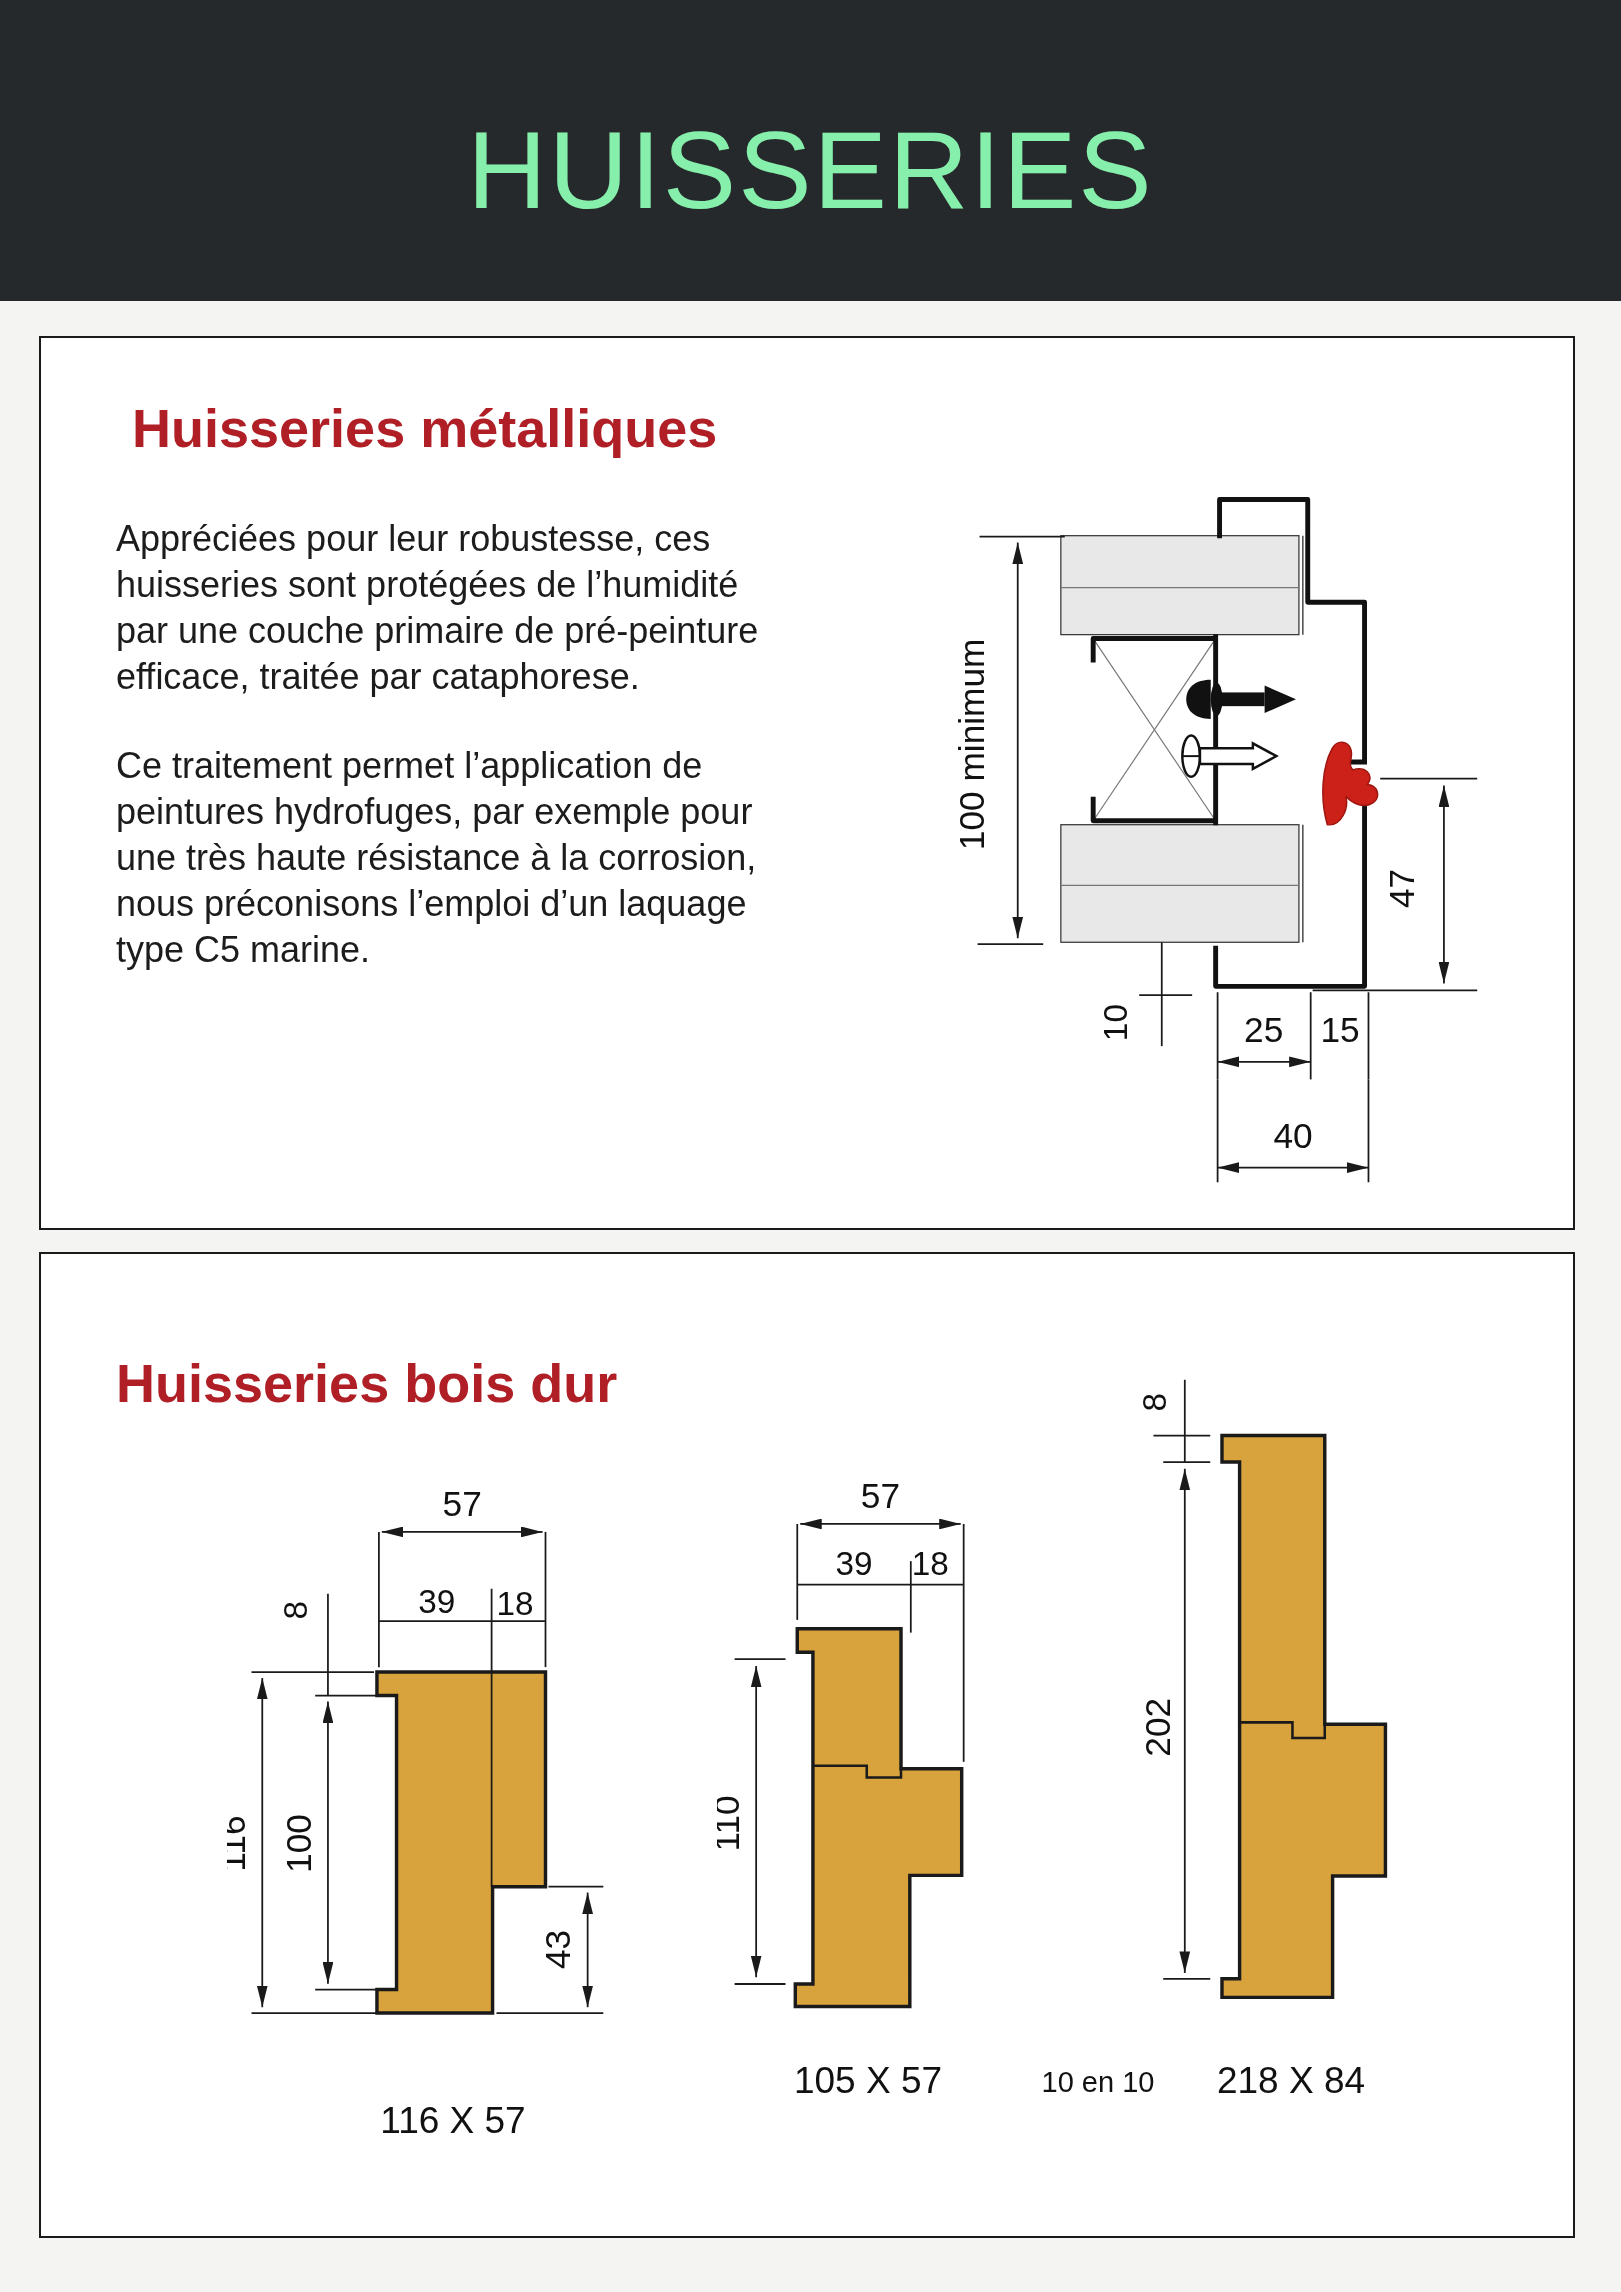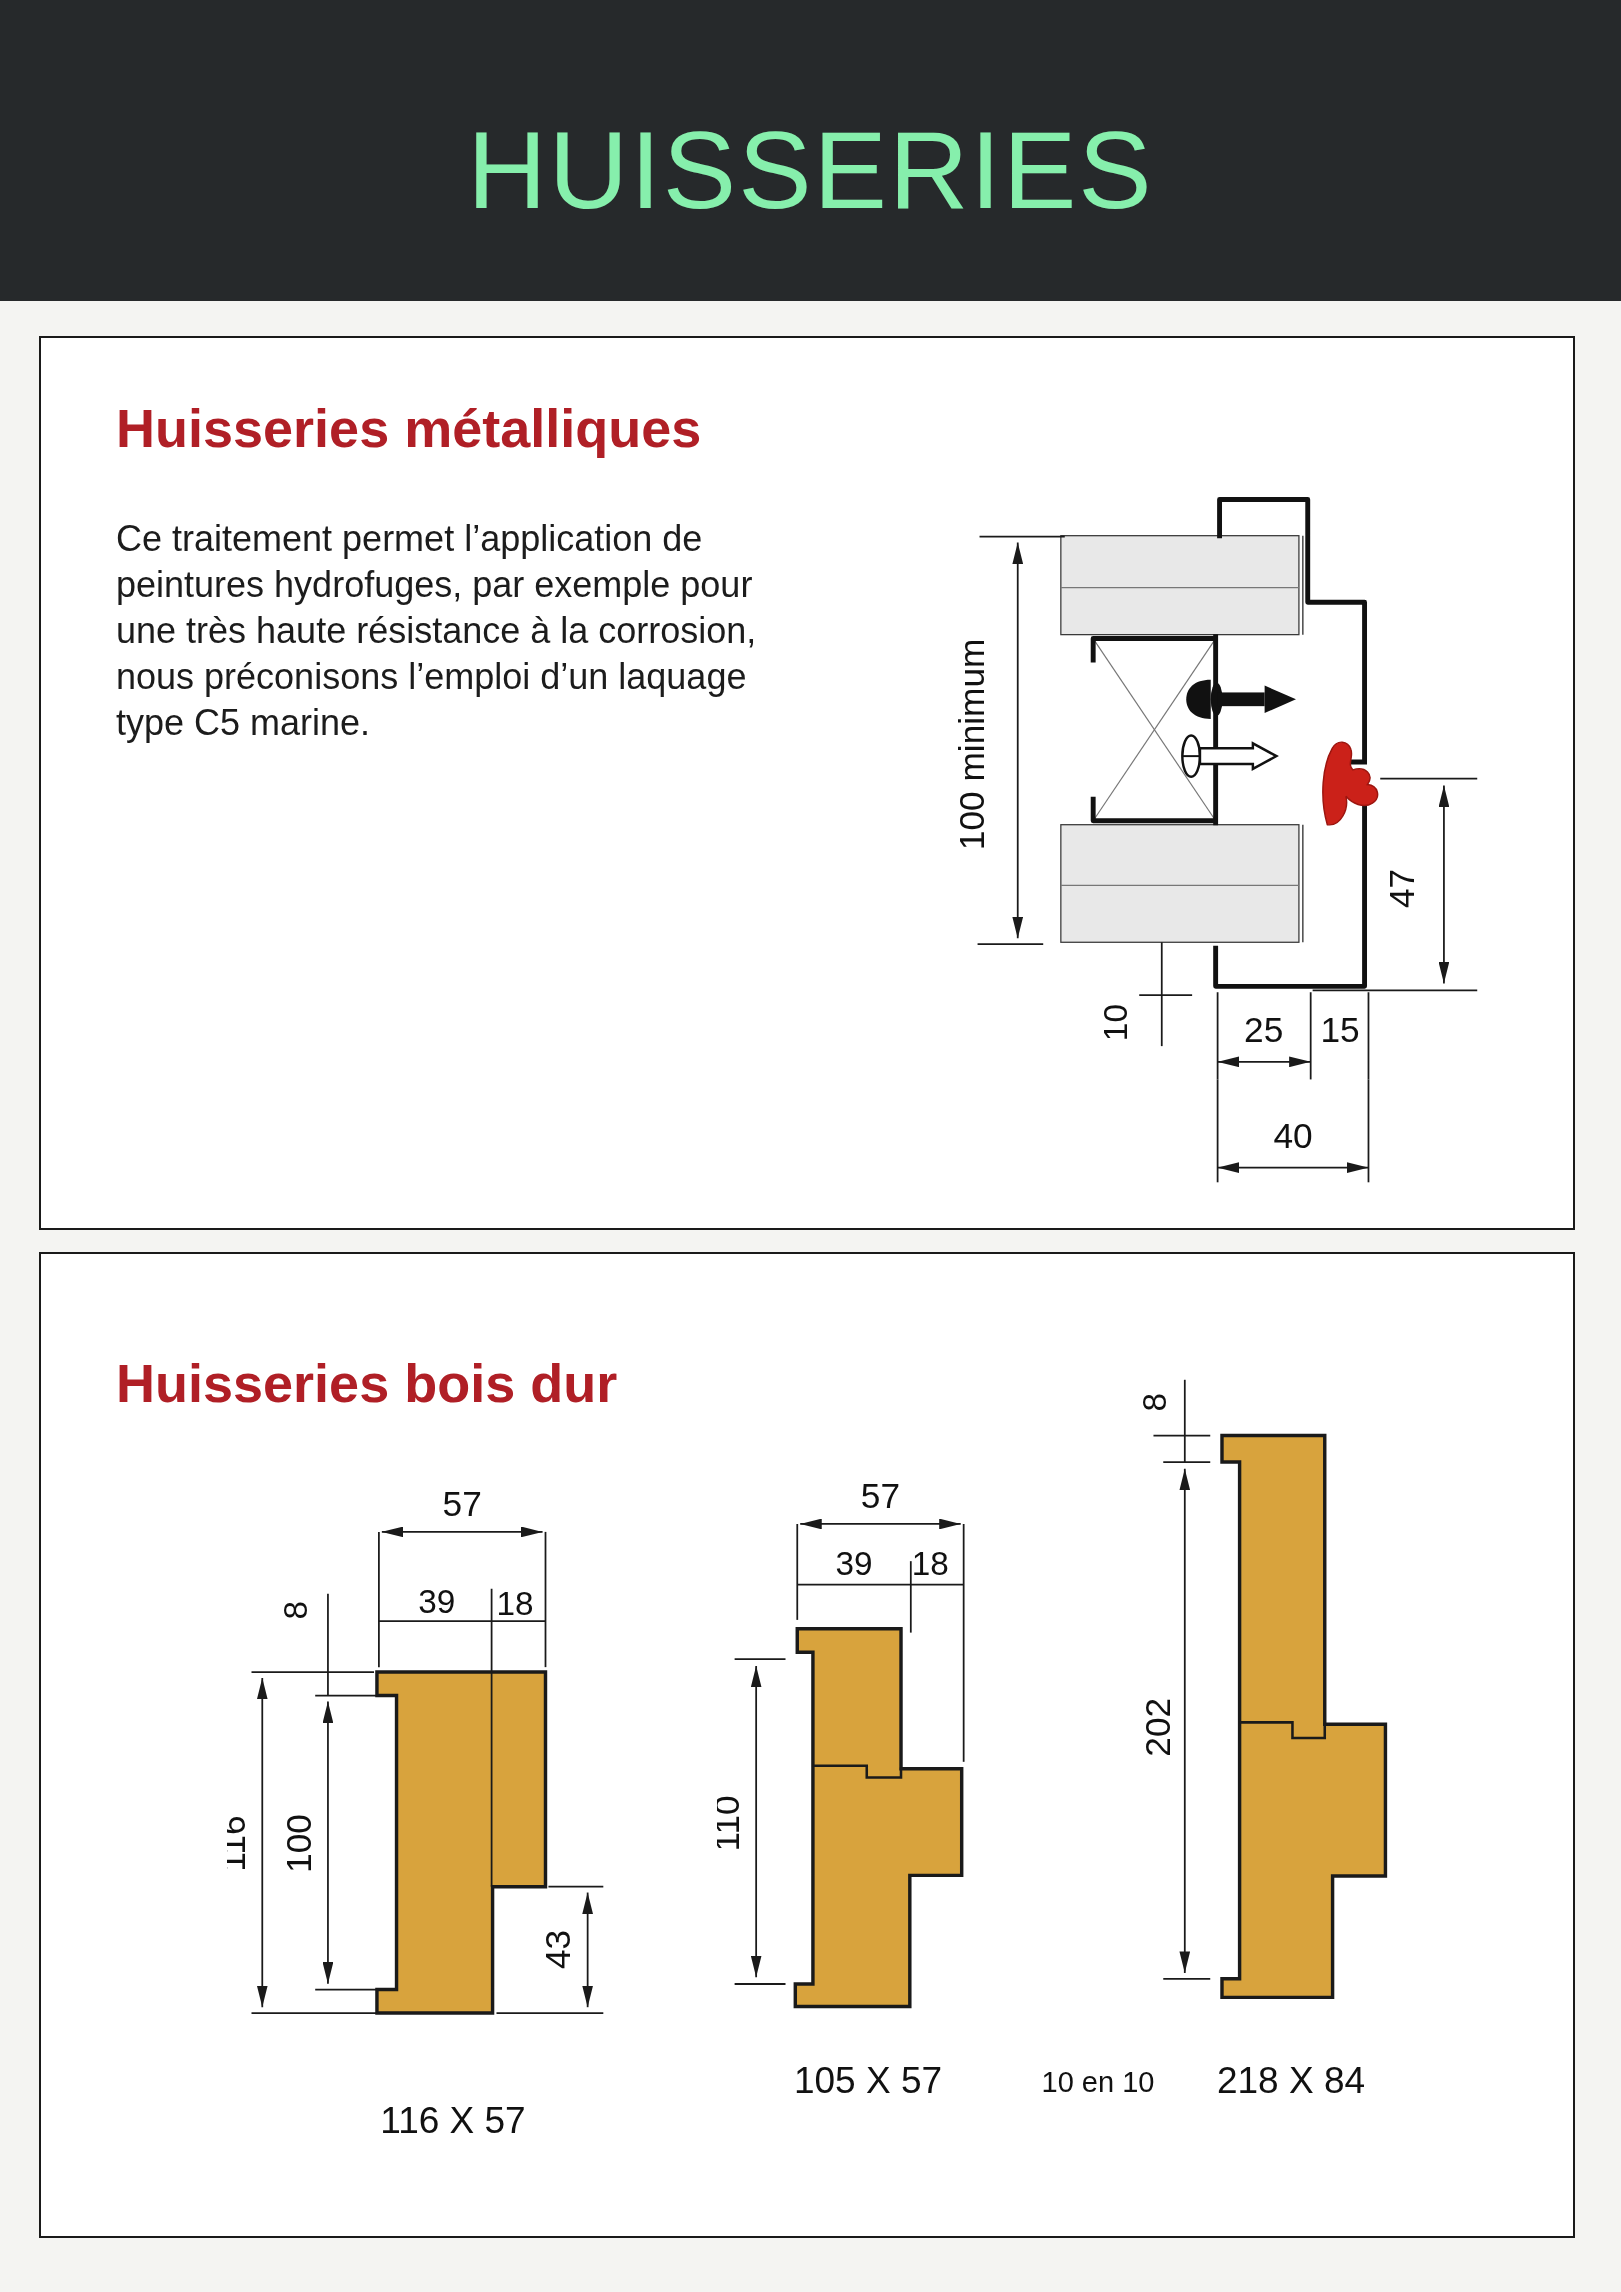--- a/index.html
+++ b/index.html
@@ -4,21 +4,21 @@
 <style>
   html,body{margin:0;padding:0;}
   body{width:1621px;height:2293px;background:#f4f4f2;font-family:"Liberation Sans",sans-serif;position:relative;overflow:hidden;}
   .page{position:absolute;inset:0;}
   .hdr{position:absolute;left:0;top:0;width:1621px;height:301px;background:#26292b;display:flex;align-items:center;justify-content:center;}
   .hdr h1{margin:4px;padding-top:37px;color:#86efac;font-size:110px;font-weight:400;letter-spacing:2px;}
   .panel{position:absolute;left:39px;width:1536px;background:#ffffff;border:2.9px solid #1a1a1a;box-sizing:border-box;}
   #panel-metal{top:336px;height:894px;}
   #panel-wood{top:1252px;height:986px;padding-left:28px;}
   .panel h2{position:absolute;margin:0;color:#b01f26;font-size:54px;font-weight:bold;left:75px;}
-  #panel-metal h2{top:59px;}
+  #panel-metal h2{top:59px;margin-left:16px;}
   #panel-wood h2{top:98px;}
   .bodytext{position:absolute;left:75px;top:178px;width:667px;color:#1c1c1c;font-size:36px;line-height:46px;}
   .bodytext p{margin:0 0 43px 0;}
   svg text{fill:#111111;}
   .dt{font-size:36px;font-family:"Liberation Sans",sans-serif;}
   .dts{font-size:34px;font-family:"Liberation Sans",sans-serif;}
   .dim{stroke:#1a1a1a;stroke-width:1.8;fill:none;}
   .thin{stroke:#777;stroke-width:1.2;fill:none;}
   .frame{stroke:#111;stroke-width:5;fill:none;stroke-linejoin:round;stroke-linecap:square;}
   .wood{fill:#d8a33d;stroke:#1a1a1a;stroke-width:3.5;stroke-linejoin:miter;}
@@ -32,20 +32,21 @@
 
 <div class="page">
 
   <div class="hdr">
     <h1>HUISSERIES</h1>
   </div>
 
   <div class="panel" id="panel-metal">
     <h2>Huisseries métalliques</h2>
     <div class="bodytext">
+      <p>Appréciées pour leur robustesse, ces huisseries sont protégées de l’humidité par une couche primaire de pré-peinture efficace, traitée par cataphorese.</p>
       <p>Ce traitement permet l’application de peintures hydrofuges, par exemple pour une très haute résistance à la corrosion, nous préconisons l’emploi d’un laquage type C5 marine.</p>
     </div>
 
     <svg style="position:absolute;left:902px;top:134px;" width="559" height="725" viewBox="960 480 570 740">
       <defs>
         <marker id="a1" viewBox="0 0 12 6" refX="12" refY="3" markerWidth="22" markerHeight="11" orient="auto-start-reverse" markerUnits="userSpaceOnUse">
           <path d="M0 0 L12 3 L0 6 Z" fill="#1a1a1a"></path>
         </marker>
       </defs>
 

